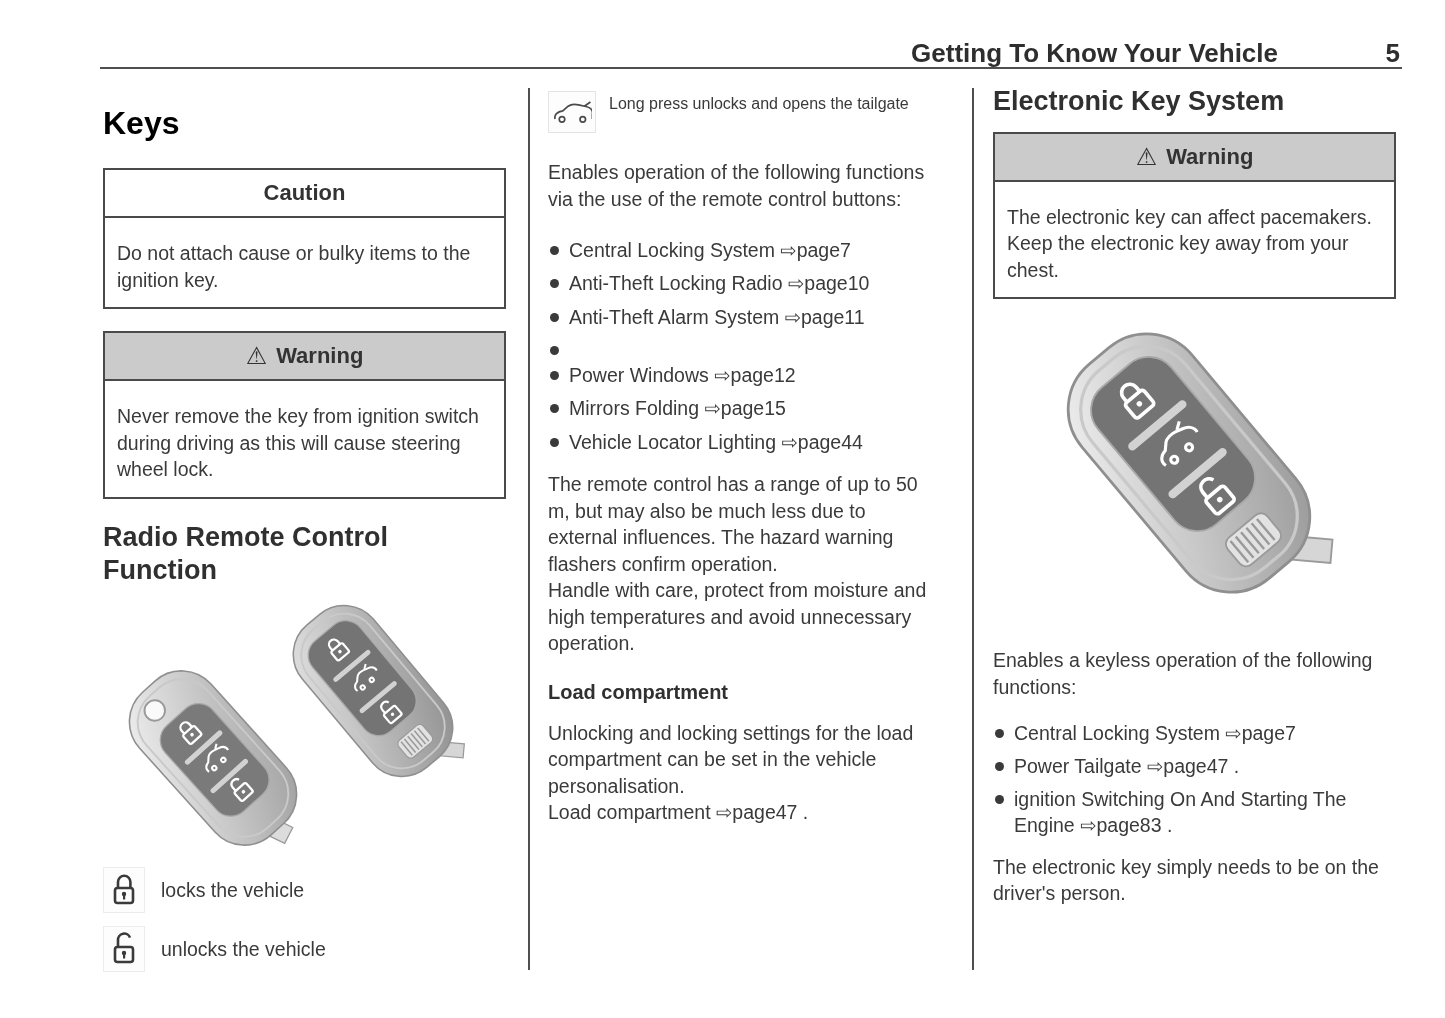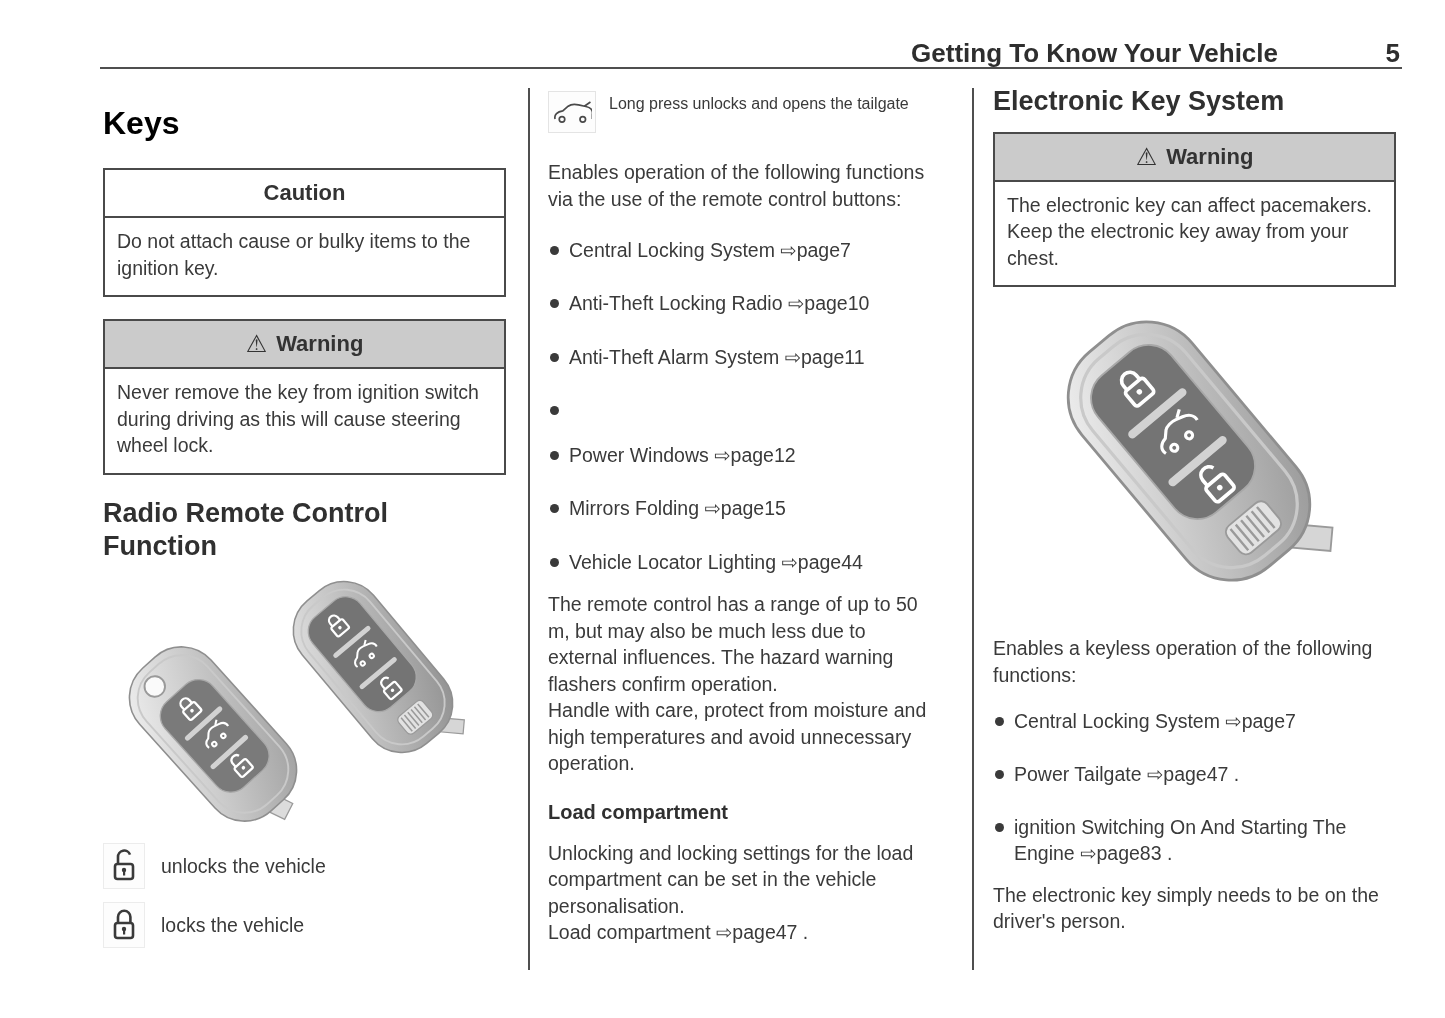--- a/index.html
+++ b/index.html
@@ -27,25 +27,25 @@
   .h1 { font-size:32px; font-weight:bold; color:#000000; margin-top:20px; }
   .h2 { font-size:27px; font-weight:bold; color:#303030; line-height:1.22; }
   .h3 { font-size:20px; font-weight:bold; color:#303030; }
   
   .notice { border:2px solid #4a4a4a; margin-top:22px; }
   .notice-head { text-align:center; font-weight:bold; font-size:22px; color:#333;
     padding:10px 4px; border-bottom:2px solid #4a4a4a;
     display:flex; align-items:center; justify-content:center; gap:9px; }
   .notice.warn .notice-head { background:#cbcbcb; }
   .warn-glyph { font-size:24px; font-weight:normal; line-height:1; }
-  .notice-body { padding:10px 12px 14px; font-size:19.5px; line-height:1.36; white-space:pre-line; }
+  .notice-body { padding:22px 12px 14px; font-size:19.5px; line-height:1.36; white-space:pre-line; }
   
   .para { font-size:19.5px; line-height:1.36; white-space:pre-line; }
   
-  .blist { display:flex; flex-direction:column; gap:28px; }
+  .blist { display:flex; flex-direction:column; gap:8px; }
   .bitem { display:flex; }
   .bdot { flex:0 0 auto; width:9px; height:9px; border-radius:50%; background:#3a3a3a; margin:8px 10px 0 2px; }
   .btext { font-size:19.5px; line-height:1.3; }
   
   .tailgate-row { display:flex; margin-top:6px; }
   .tg-iconbox { flex:0 0 auto; width:48px; height:42px; border:1px solid #e4e4e4;
     display:flex; align-items:center; justify-content:center; margin-right:13px; background:#fdfdfd; }
   .tg-text { font-size:16px; line-height:1.33; padding-top:2px; }
   
   .legend { margin-top:10px; }
@@ -164,38 +164,38 @@
             <circle cx="0" cy="7" r="2.8" fill="#fff"></circle>
           </g>
         </g>
       </svg>
     </div>
 
     <div class="legend">
       <div class="legend-row">
         <span class="legend-iconbox">
           <svg width="30" height="38" viewBox="0 0 30 38">
+            <path d="M9 17 v-6 a6.2 6.2 0 0 1 12.4 0 v6" stroke="#3a3a3a" stroke-width="2.6" fill="none"></path>
+            <rect x="6" y="17" width="18" height="15" rx="2.5" stroke="#3a3a3a" stroke-width="2.6" fill="none"></rect>
+            <circle cx="15" cy="23" r="2.2" fill="#3a3a3a"></circle>
+            <rect x="14" y="23.5" width="2.2" height="5" fill="#3a3a3a"></rect>
+          </svg>
+        </span>
+        <span class="legend-label">locks the vehicle</span>
+      </div>
+      <div class="legend-row">
+        <span class="legend-iconbox">
+          <svg width="30" height="38" viewBox="0 0 30 38">
             <path d="M9 17 v-7 a6.2 6.2 0 0 1 12 -2.4" stroke="#3a3a3a" stroke-width="2.6" fill="none"></path>
             <rect x="6" y="17" width="18" height="15" rx="2.5" stroke="#3a3a3a" stroke-width="2.6" fill="none"></rect>
             <circle cx="15" cy="23" r="2.2" fill="#3a3a3a"></circle>
             <rect x="14" y="23.5" width="2.2" height="5" fill="#3a3a3a"></rect>
           </svg>
         </span>
         <span class="legend-label">unlocks the vehicle</span>
-      </div>
-      <div class="legend-row">
-        <span class="legend-iconbox">
-          <svg width="30" height="38" viewBox="0 0 30 38">
-            <path d="M9 17 v-6 a6.2 6.2 0 0 1 12.4 0 v6" stroke="#3a3a3a" stroke-width="2.6" fill="none"></path>
-            <rect x="6" y="17" width="18" height="15" rx="2.5" stroke="#3a3a3a" stroke-width="2.6" fill="none"></rect>
-            <circle cx="15" cy="23" r="2.2" fill="#3a3a3a"></circle>
-            <rect x="14" y="23.5" width="2.2" height="5" fill="#3a3a3a"></rect>
-          </svg>
-        </span>
-        <span class="legend-label">locks the vehicle</span>
       </div>
     </div>
   </div>
 
   <div class="col col-mid">
     <div class="tailgate-row">
       <span class="tg-iconbox">
         <svg width="40" height="28" viewBox="0 0 52 34">
           <g stroke="#4a4a4a" stroke-width="2.2" fill="none">
             <path d="M4 26 c-1.5 -5.5 3 -9.5 10 -10.5 l7 -6 c3 -2.2 8.5 -2.8 13.5 -1.7 l9.5 2 c6 1.4 9.5 5.2 8.5 10.2 l0 6"></path>

